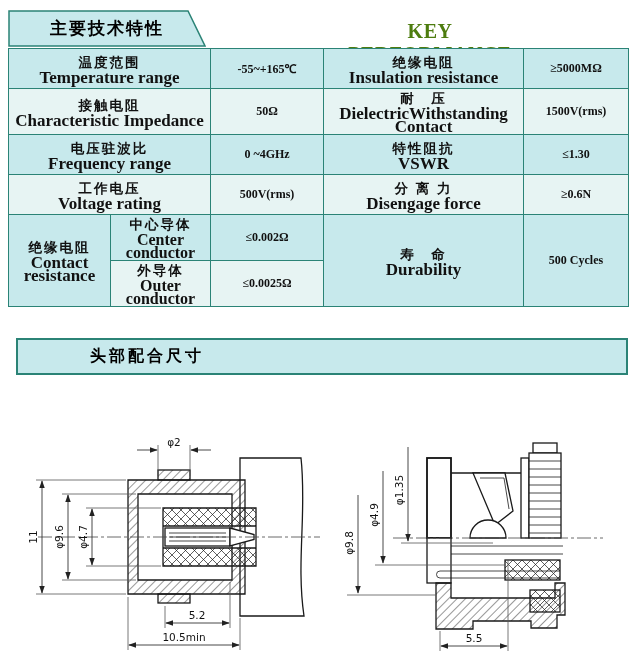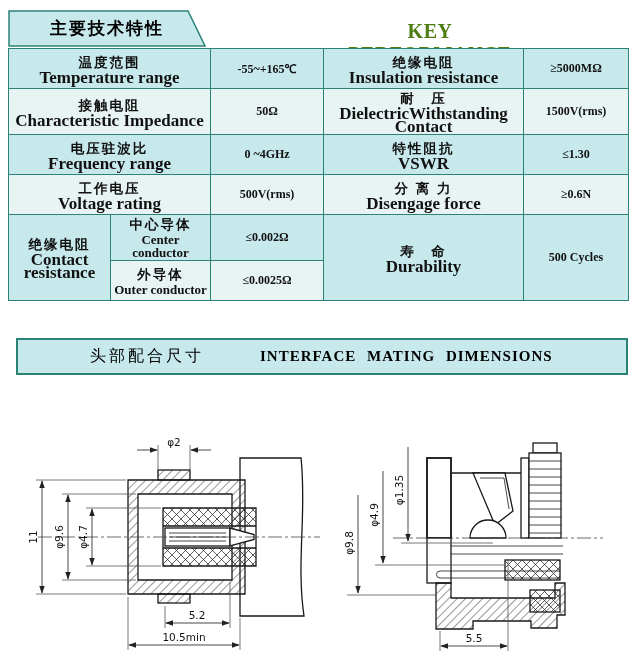--- a/index.html
+++ b/index.html
@@ -29,30 +29,30 @@
   table.spec td {
     border:1px solid #2b8376; text-align:center; vertical-align:middle;
     padding:1px 2px; overflow:hidden;
   }
   table.spec tr { height:40px; }
   .r-cyan > td { background:#c7e9ec; }
   .r-pale > td { background:#e7f4f3; }
   td.bg-cyan { background:#c7e9ec !important; }
   .zh { font-size:13.5px; font-weight:bold; letter-spacing:2px; line-height:17px; }
   .en { font-family:"Liberation Serif", serif; font-weight:bold; font-size:17px; line-height:13px; }
-  .en-sm { font-size:13px; }
+  .en-sm { font-size:16px; }
   .val { font-family:"Liberation Serif", serif; font-weight:bold; font-size:12px; }
 
   
   .sec2-box {
     position:absolute; left:16px; top:338px; width:612px; height:37px;
     box-sizing:border-box; background:#c7e9ec; border:2px solid #2b8376;
     display:flex; align-items:center;
   }
-  .sec2-zh { margin-left:72px; font-size:16px; font-weight:normal; letter-spacing:3px; color:#000; }
+  .sec2-zh { margin-left:72px; font-size:16px; font-weight:bold; letter-spacing:3px; color:#000; }
   .sec2-en {
     margin-left:56px; font-family:"Liberation Serif", serif; font-weight:bold;
     font-size:15px; letter-spacing:1px; word-spacing:6px; color:#000;
   }
 
   
   svg.draw { position:absolute; }
   .draw-left  { left:10px;  top:420px; width:318px; height:237px; }
   .draw-right { left:333px; top:425px; width:302px; height:234px; }
   .ln  { stroke:#1a1a1a; stroke-width:1.3; }
@@ -154,21 +154,20 @@
           <div class="zh">外导体</div>
           <div class="en en-sm">Outer conductor</div>
         </td>
         <td class="val">≤0.0025Ω</td>
       </tr>
     </tbody>
   </table>
 
   <div class="sec2-box">
     <span class="sec2-zh">头部配合尺寸</span>
-    <span class="sec2-en">INTERFACE MATING DIMENSIONS</span>
   </div>
 
   <svg class="draw draw-left" viewBox="0 0 318 237">
     <defs>
       <pattern id="h1" patternUnits="userSpaceOnUse" width="6" height="6" patternTransform="rotate(45)">
         <line x1="0" y1="0" x2="0" y2="6" stroke="#1a1a1a" stroke-width="0.9"></line>
       </pattern>
       <pattern id="x1" patternUnits="userSpaceOnUse" width="9" height="9">
         <path d="M0,0L9,9M9,0L0,9" stroke="#1a1a1a" stroke-width="0.7" fill="none"></path>
       </pattern>

